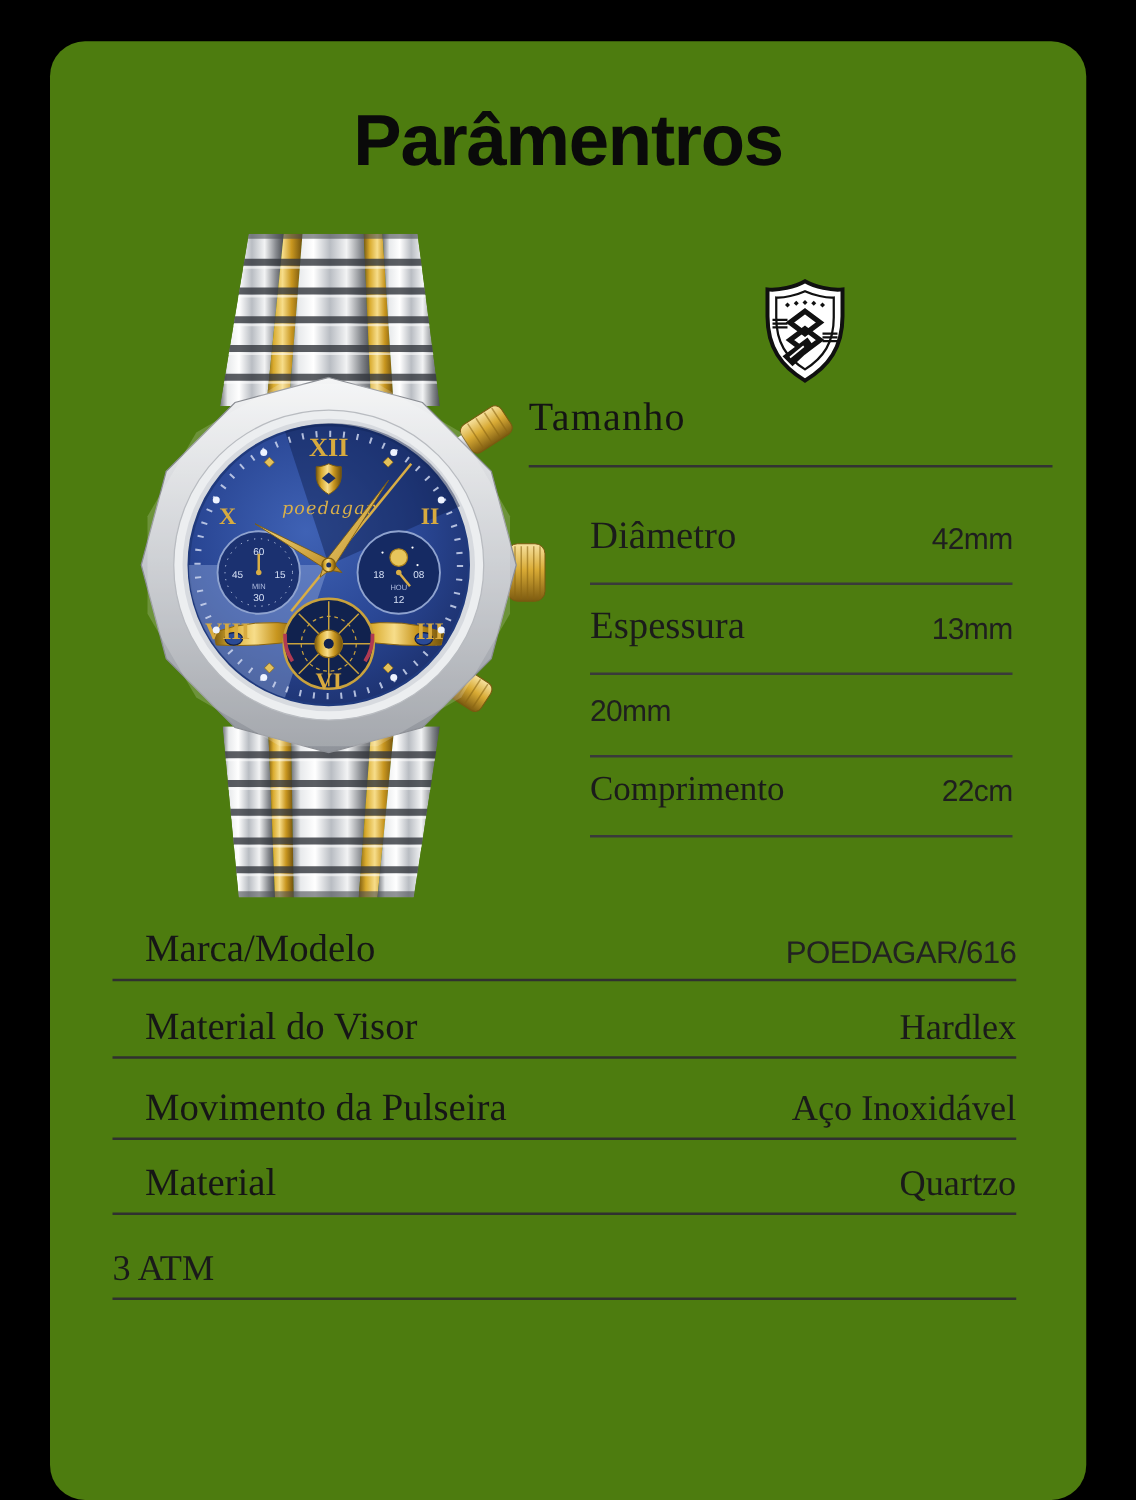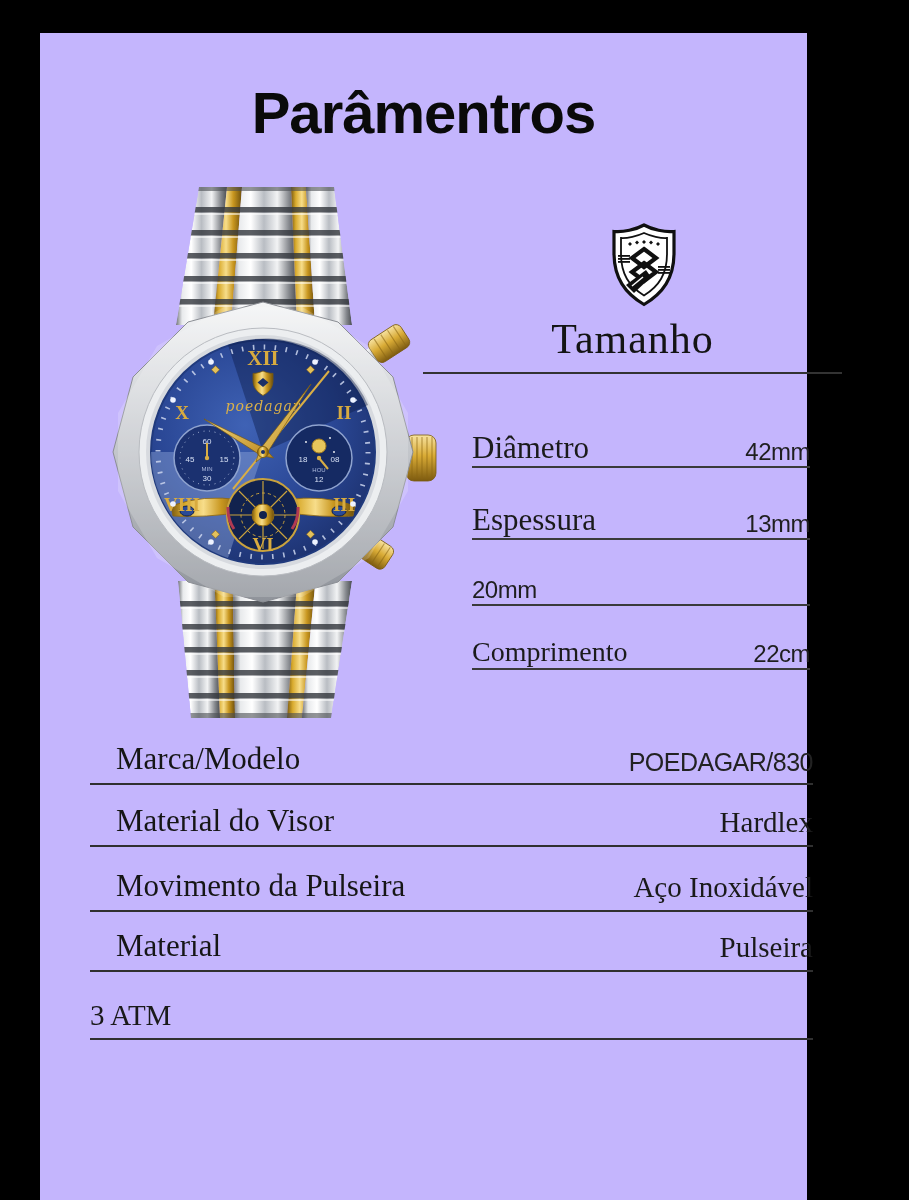--- a/index.html
+++ b/index.html
@@ -1,40 +1,40 @@
 <!DOCTYPE html>
 <html><head>
 <meta charset="utf-8">
 <style>
   html,body{margin:0;padding:0;}
   body{
     width:909px;height:1200px;background:#000;position:relative;overflow:hidden;
     font-family:"Liberation Serif", serif;
   }
   .page{
-    position:absolute;left:40px;top:33px;width:767px;height:1167px;background:#c4b5fd;
+    position:absolute;left:40px;top:33px;width:829px;height:1167px;background:#4d7c0f;border-radius:28px;
   }
   .title{
     position:absolute;left:0;top:46px;width:100%;text-align:center;
     font-family:"Liberation Sans", sans-serif;font-weight:700;font-size:58px;
     letter-spacing:-1px;color:#0a0a0a;
   }
   .watch-wrap{position:absolute;left:38px;top:140px;width:375px;height:560px;}
   .brand-shield{position:absolute;left:570px;top:190px;width:68px;height:84px;}
   .size-header{
-    position:absolute;left:383px;top:282px;width:419px;text-align:center;
-    font-size:42px;color:#141414;letter-spacing:1px;
+    position:absolute;left:383px;top:282px;width:419px;
+    font-size:32px;color:#141414;letter-spacing:1px;
   }
   .size-header-rule{
     position:absolute;left:383px;top:339px;width:419px;border-top:2px solid #333;
   }
   .size-row{
     position:absolute;left:432px;width:338px;height:46px;box-sizing:border-box;
     border-bottom:2px solid #3a3a3a;display:flex;justify-content:space-between;
-    align-items:flex-end;padding-bottom:0;
+    align-items:flex-end;padding-bottom:20px;
   }
   .size-row .lbl{font-size:31px;color:#1b1b1b;}
   .size-row.small .lbl{font-size:25px;}
   .size-row.med .lbl{font-size:28px;}
   .size-row .val{
     font-family:"Liberation Sans", sans-serif;font-size:24px;color:#1f1f1f;
     letter-spacing:-0.5px;
   }
   .spec-row{
     position:absolute;left:50px;width:723px;height:52px;box-sizing:border-box;
@@ -310,31 +310,31 @@
   <div class="size-row small" style="top:527px">
     <span class="val">20mm</span>
   </div>
   <div class="size-row med" style="top:591px">
     <span class="lbl">Comprimento</span>
     <span class="val">22cm</span>
   </div>
 
   <div class="spec-row" style="top:700px">
     <span class="lbl">Marca/Modelo</span>
-    <span class="val sans">POEDAGAR/830</span>
+    <span class="val sans">POEDAGAR/616</span>
   </div>
   <div class="spec-row" style="top:762px">
     <span class="lbl">Material do Visor</span>
     <span class="val">Hardlex</span>
   </div>
   <div class="spec-row" style="top:827px">
     <span class="lbl">Movimento da Pulseira</span>
     <span class="val">Aço Inoxidável</span>
   </div>
   <div class="spec-row" style="top:887px">
     <span class="lbl">Material</span>
-    <span class="val">Pulseira</span>
+    <span class="val">Quartzo</span>
   </div>
   <div class="spec-row" style="top:955px">
     <span class="val">3 ATM</span>
   </div>
 
 </div>
 
 </body></html>

